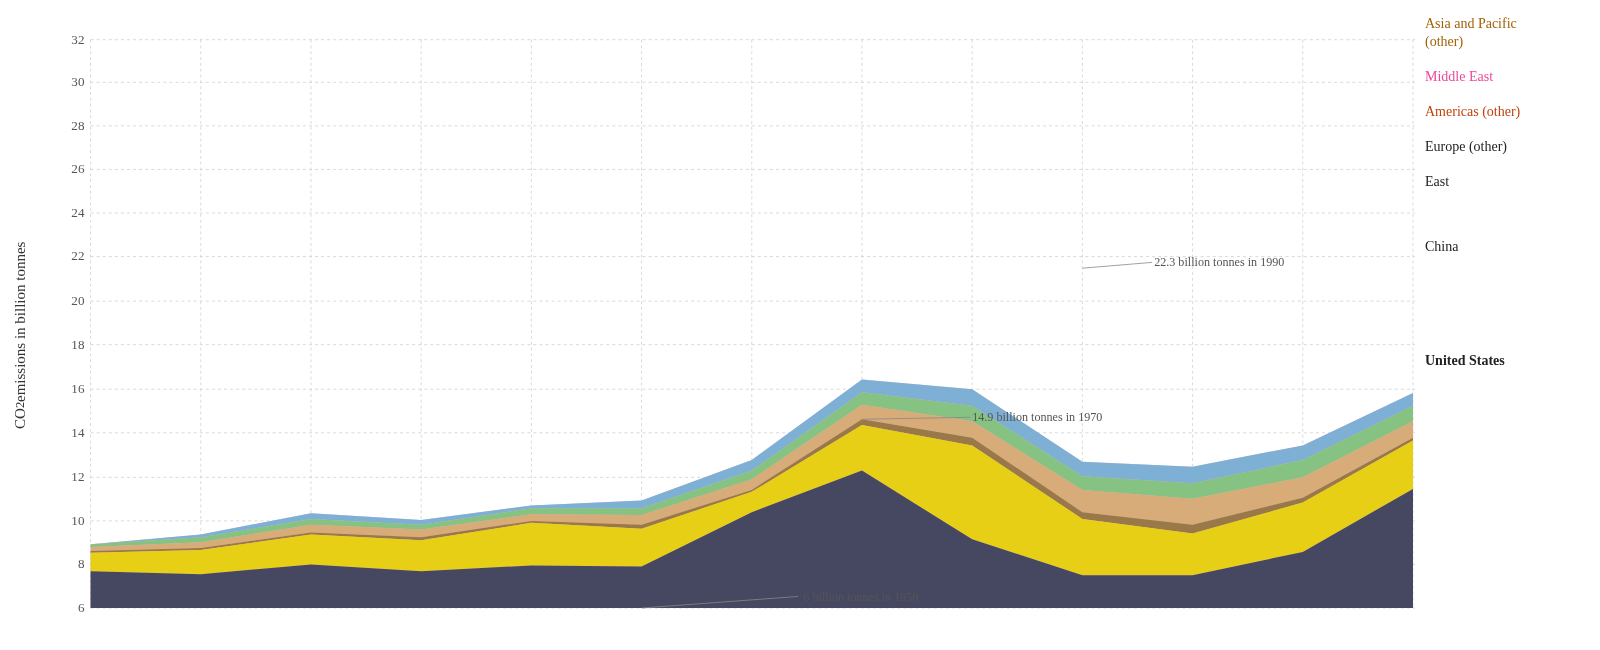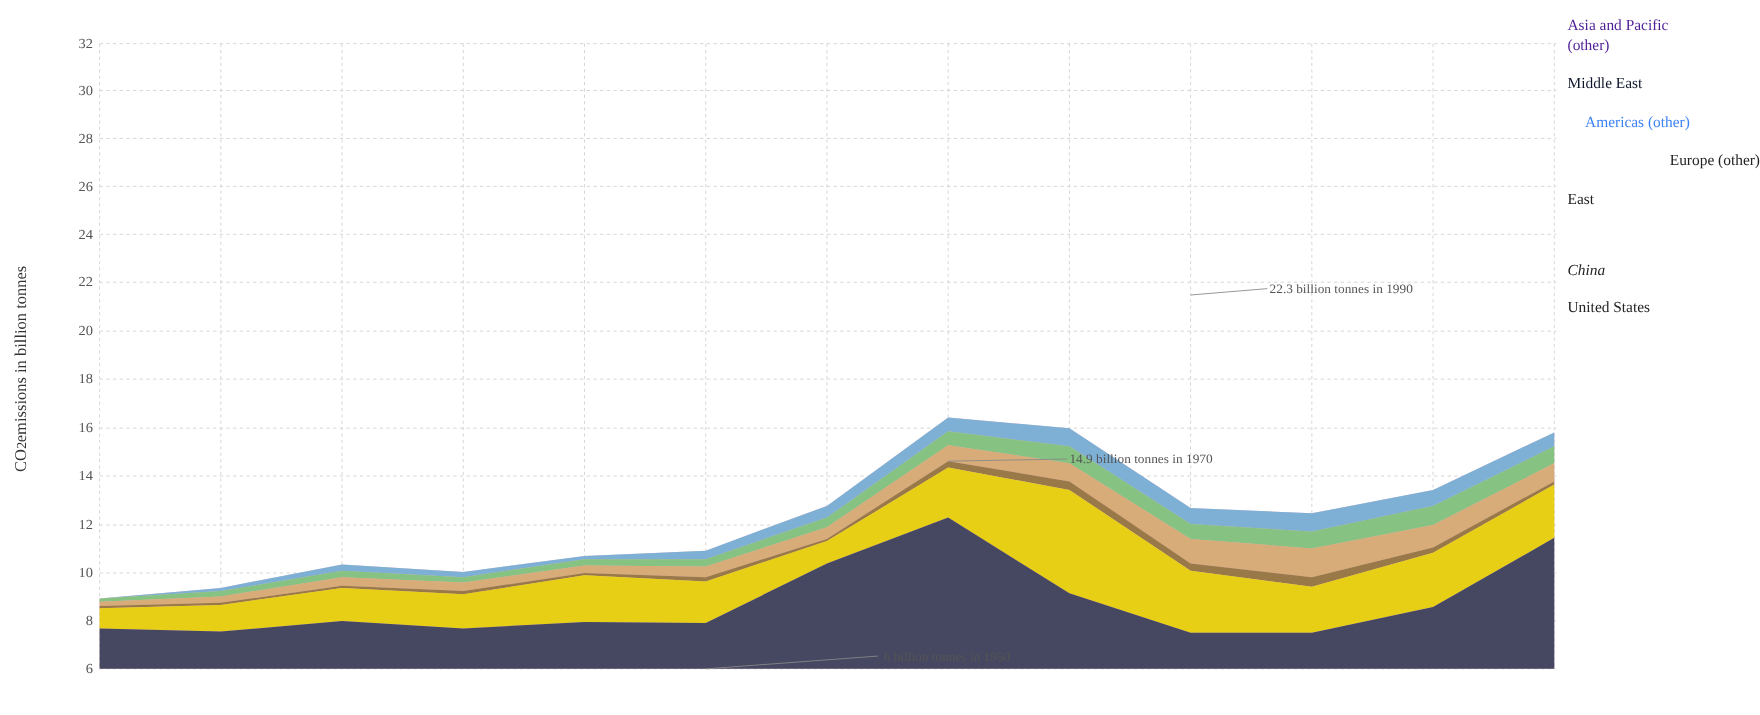--- a/index.html
+++ b/index.html
@@ -337,22 +337,22 @@
         <line x1="920" y1="400" x2="813" y2="402" stroke="#888" stroke-width="0.8"></line>
         <text x="922" y="404" font-size="12" fill="#555">14.9 billion tonnes in 1970</text>
 
         <line x1="1100" y1="240" x2="1031" y2="246" stroke="#888" stroke-width="0.8"></line>
         <text x="1102" y="244" font-size="12" fill="#555">22.3 billion tonnes in 1990</text>
 
       </svg>
     </div>
 
     <div class="legend">
-      <div class="legend-item" style="color:#4c1d95; font-size:14px; line-height:1.3;">Asia and Pacific<br>(other)</div>
-      <div class="legend-item" style="color:#0f172a; font-size:14px;">Middle East</div>
-      <div class="legend-item" style="color:#3b82f6; font-size:14px;margin-left:16px;">Americas (other)</div>
-      <div class="legend-item" style="color:#222; font-size:14px;text-align:right;">Europe (other)</div>
+      <div class="legend-item" style="color:#a16207; font-size:14px; line-height:1.3;">Asia and Pacific<br>(other)</div>
+      <div class="legend-item" style="color:#ec4899; font-size:14px;">Middle East</div>
+      <div class="legend-item" style="color:#c2410c; font-size:14px;">Americas (other)</div>
+      <div class="legend-item" style="color:#222; font-size:14px;">Europe (other)</div>
       <div class="legend-item" style="color:#222; font-size:14px;">East</div>
-      <div class="legend-item" style="color:#222; font-size:14px; margin-top:30px;font-style:italic;">China</div>
-      <div class="legend-item" style="color:#222; font-size:14px; ">United States</div>
+      <div class="legend-item" style="color:#222; font-size:14px; margin-top:30px;">China</div>
+      <div class="legend-item" style="color:#222; font-size:14px; margin-top:80px;font-weight:bold;">United States</div>
     </div>
   </div>
 </div>
 
 </body></html>

